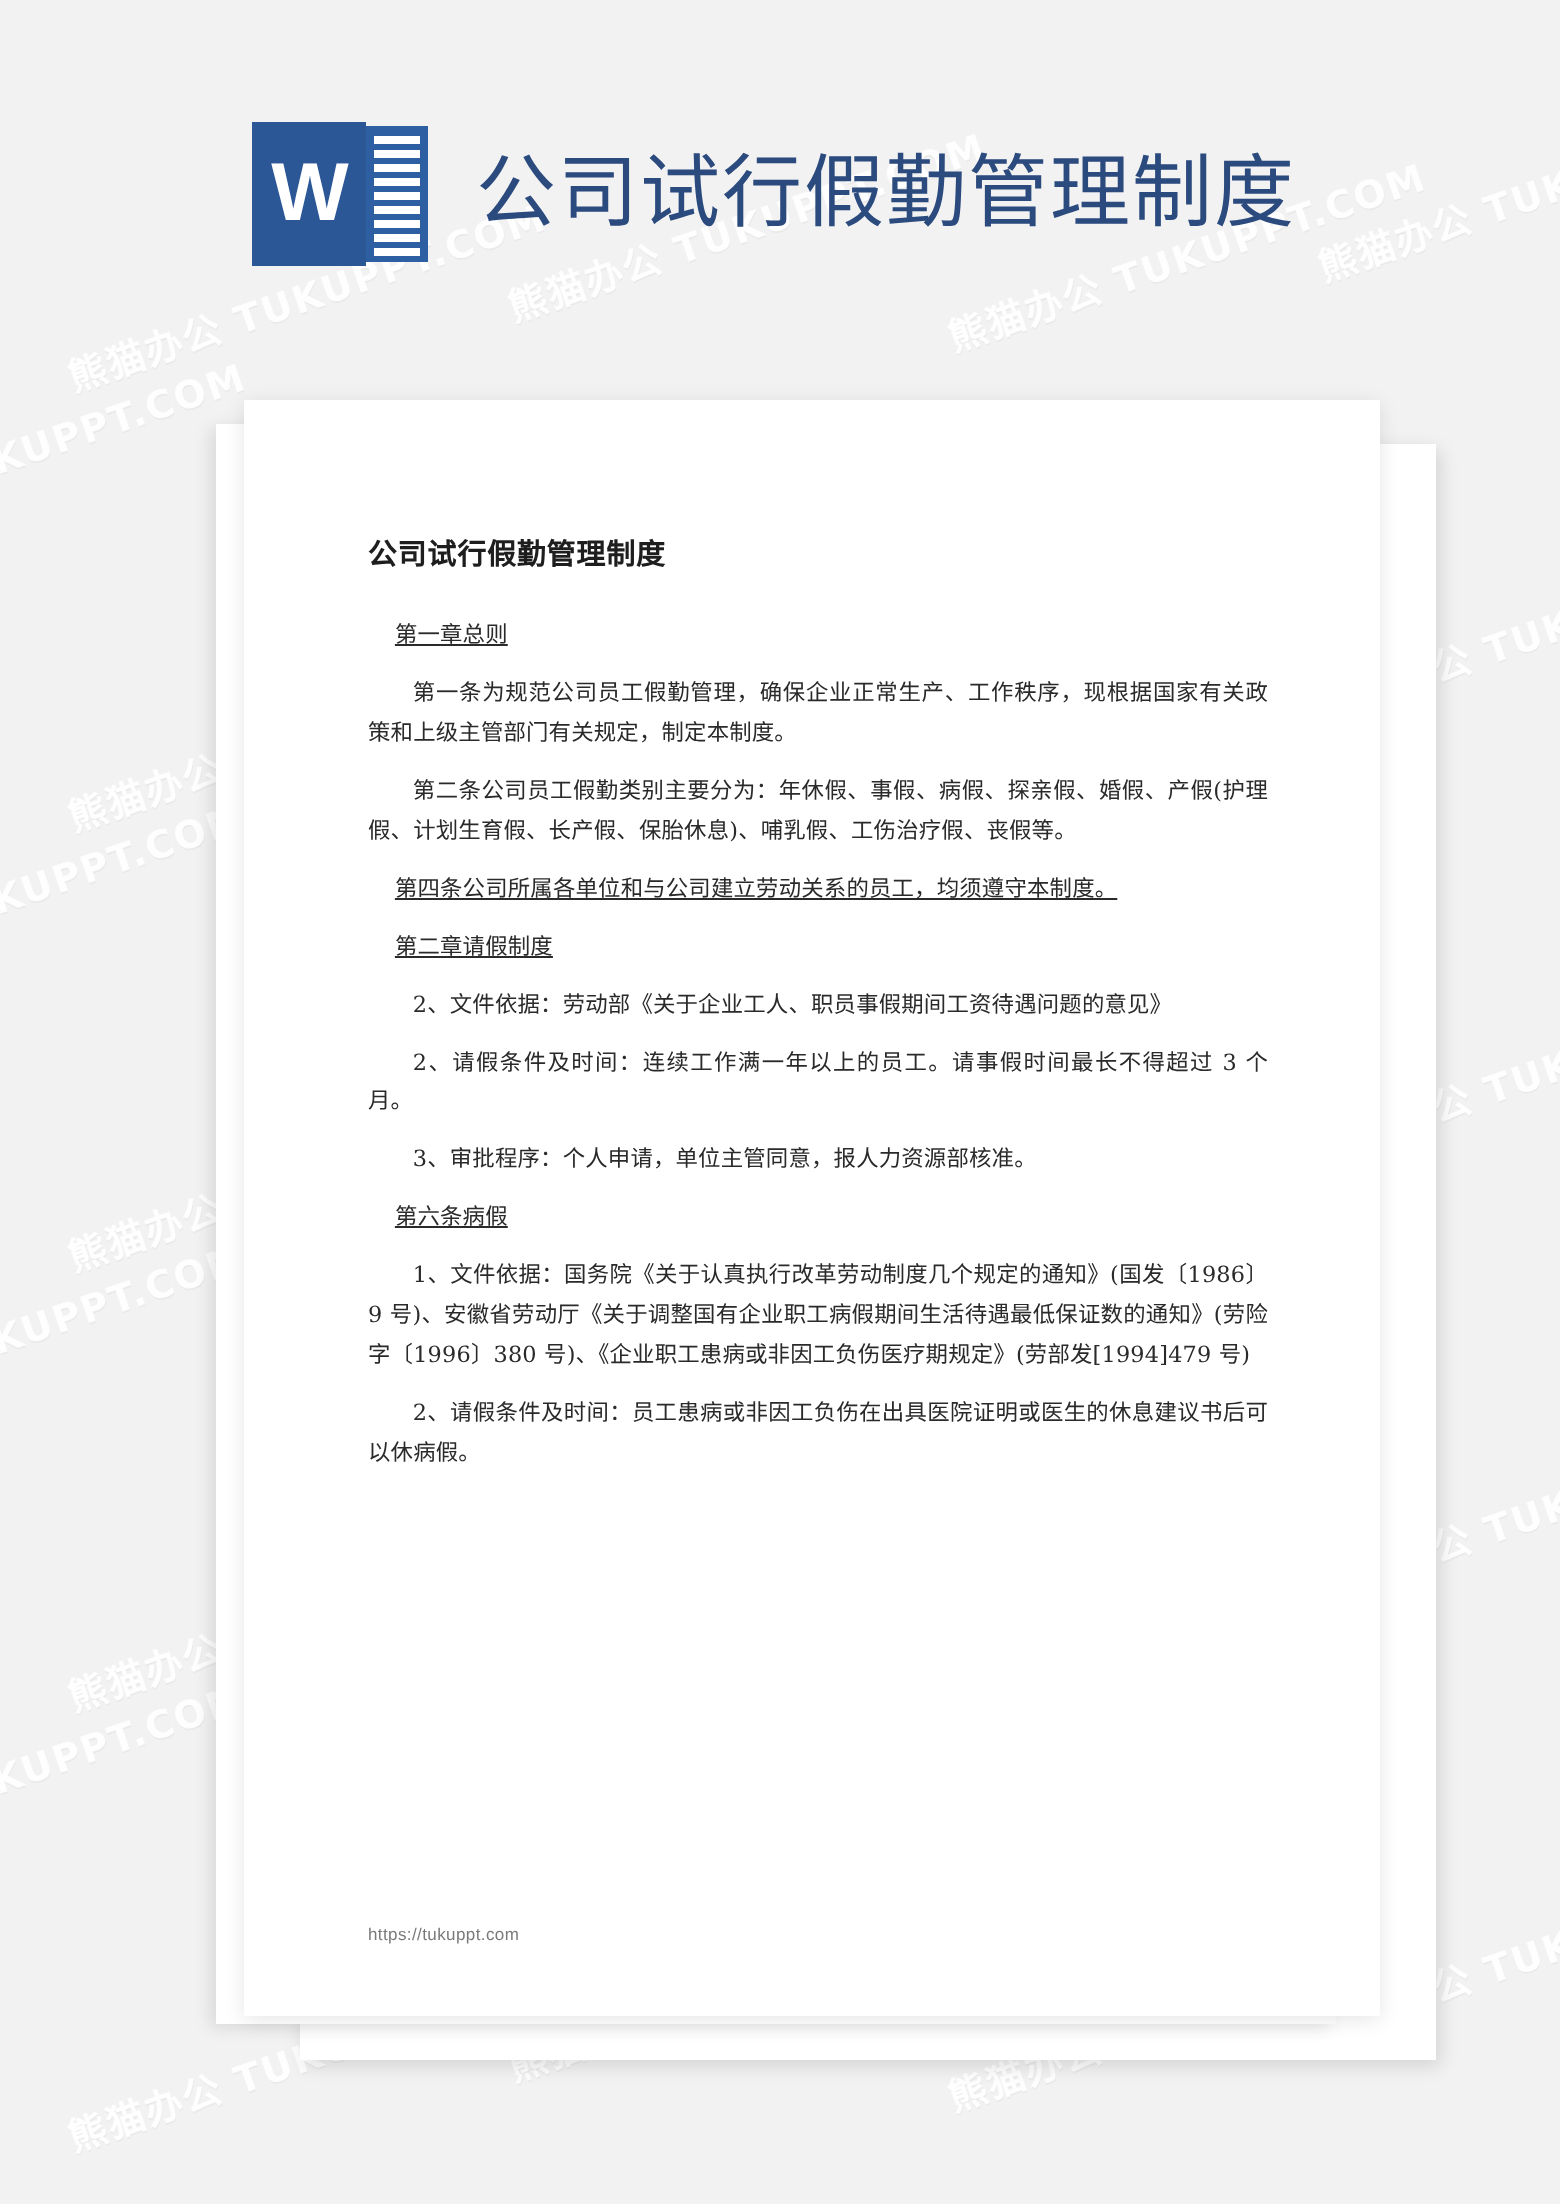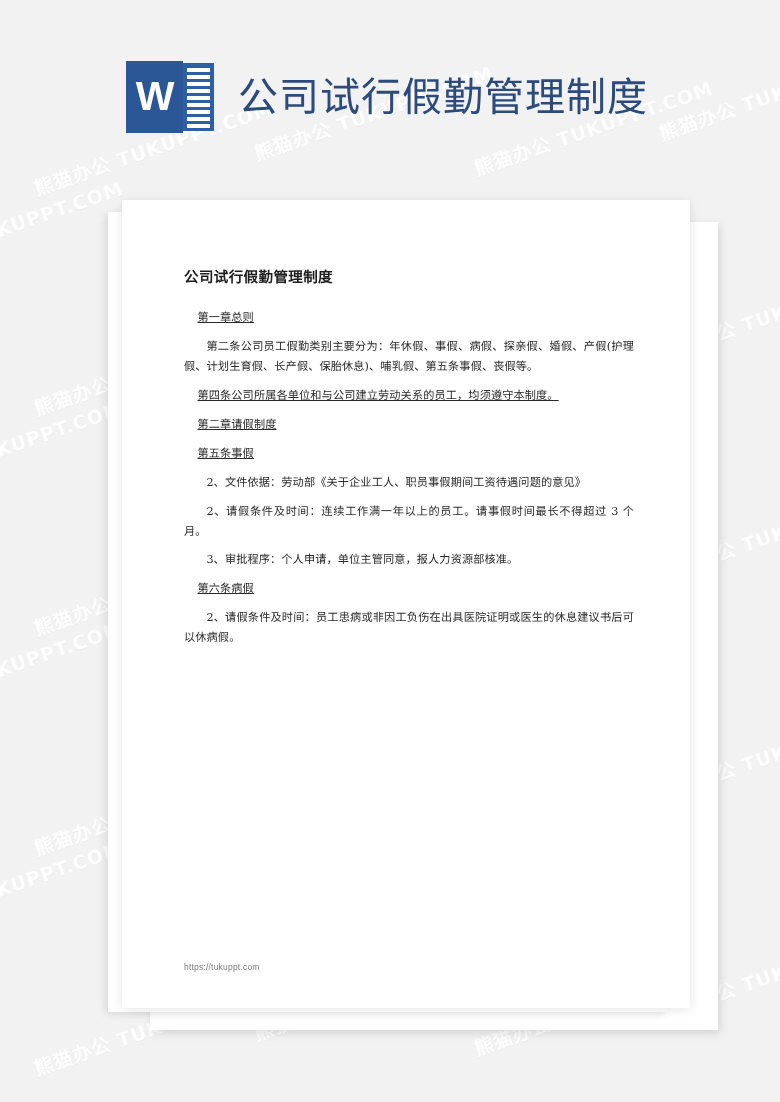--- a/index.html
+++ b/index.html
@@ -199,28 +199,29 @@
   <div class="sheet" id="sheet-back"></div>
   <div class="sheet" id="sheet-left"></div>
   <div class="sheet" id="sheet-main"></div>
 </div>
 
 <div id="doc-body">
   <div id="doc-content">
     <h1 id="doc-heading">公司试行假勤管理制度</h1>
     <div id="paragraph-list">
         <p class="para sub">第一章总则</p>
-        <p class="para indent">第二条公司员工假勤类别主要分为：年休假、事假、病假、探亲假、婚假、产假(护理假、计划生育假、长产假、保胎休息)、哺乳假、第五条事假、丧假等。</p>
+        <p class="para indent">第一条为规范公司员工假勤管理，确保企业正常生产、工作秩序，现根据国家有关政策和上级主管部门有关规定，制定本制度。</p>
+        <p class="para indent">第二条公司员工假勤类别主要分为：年休假、事假、病假、探亲假、婚假、产假(护理假、计划生育假、长产假、保胎休息)、哺乳假、工伤治疗假、丧假等。</p>
         <p class="para sub">第四条公司所属各单位和与公司建立劳动关系的员工，均须遵守本制度。</p>
         <p class="para sub">第二章请假制度</p>
-        <p class="para sub">第五条事假</p>
         <p class="para indent">2、文件依据：劳动部《关于企业工人、职员事假期间工资待遇问题的意见》</p>
         <p class="para indent">2、请假条件及时间：连续工作满一年以上的员工。请事假时间最长不得超过 3 个月。</p>
         <p class="para indent">3、审批程序：个人申请，单位主管同意，报人力资源部核准。</p>
         <p class="para sub">第六条病假</p>
+        <p class="para indent">1、文件依据：国务院《关于认真执行改革劳动制度几个规定的通知》(国发〔1986〕9 号)、安徽省劳动厅《关于调整国有企业职工病假期间生活待遇最低保证数的通知》(劳险字〔1996〕380 号)、《企业职工患病或非因工负伤医疗期规定》(劳部发[1994]479 号)</p>
         <p class="para indent">2、请假条件及时间：员工患病或非因工负伤在出具医院证明或医生的休息建议书后可以休病假。</p>
       </div>
   </div>
   <div id="doc-footer">https://tukuppt.com</div>
 </div>
 
 <div id="doc-header">
   <div id="header-inner">
     <div id="word-icon">
       <div class="wi-left">

